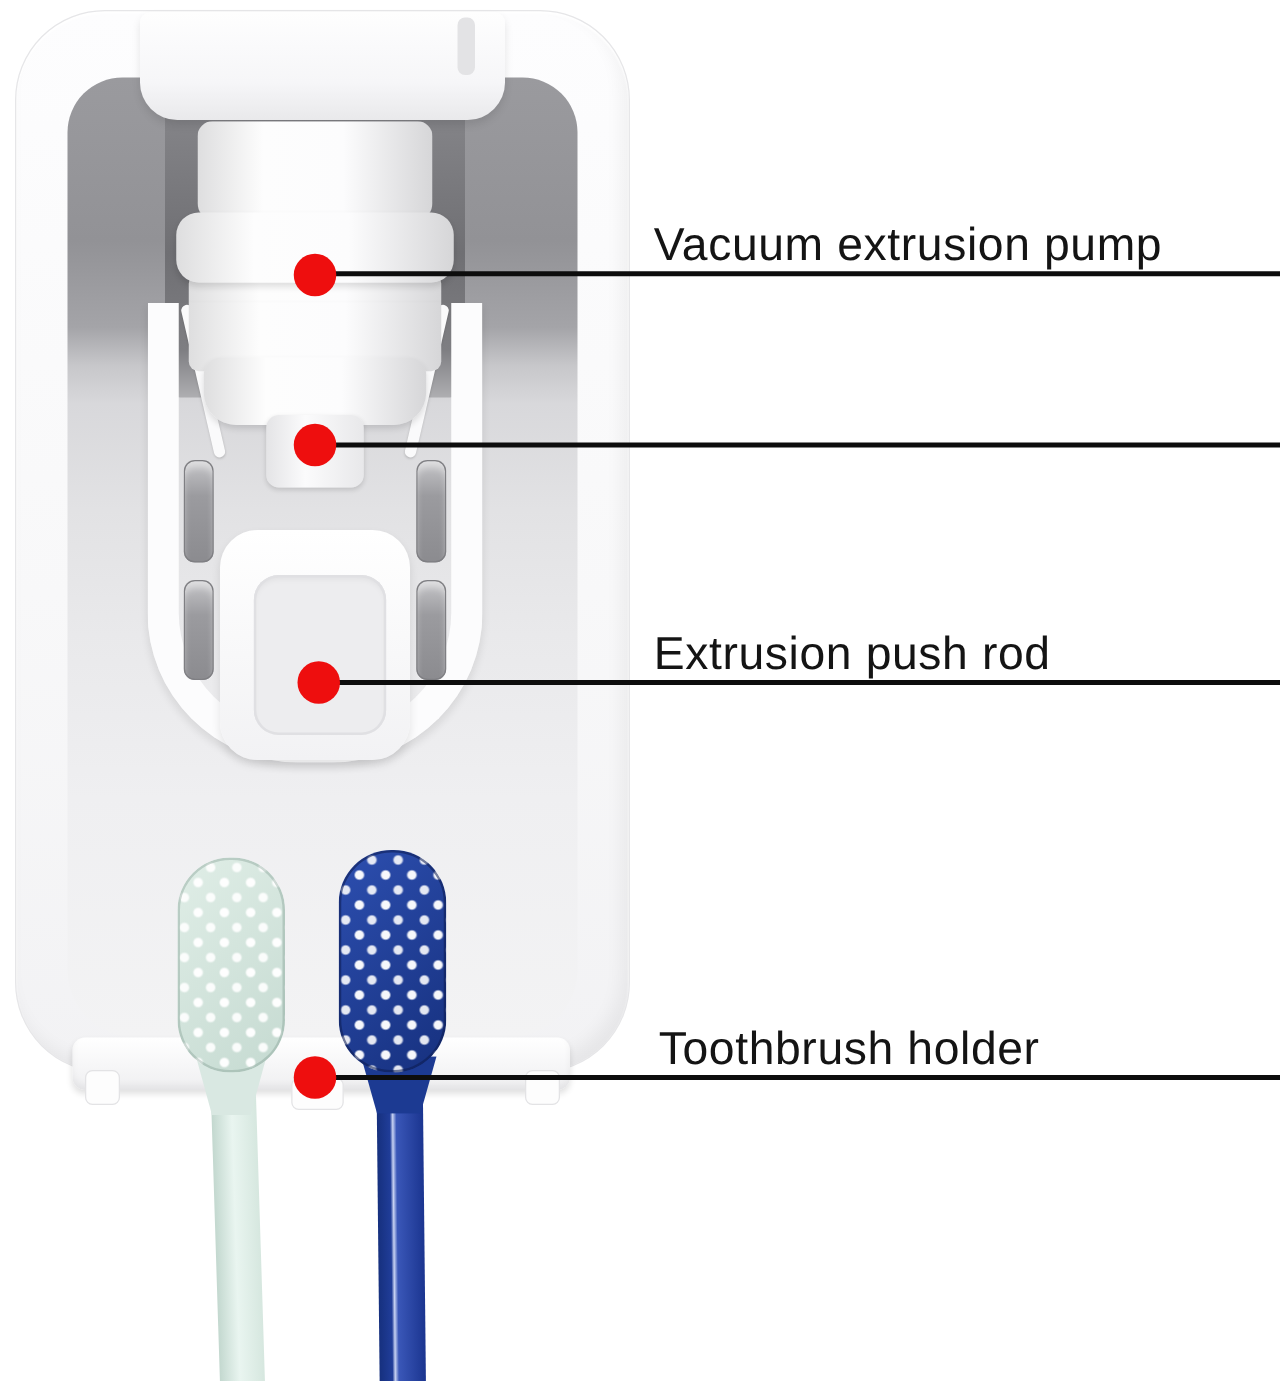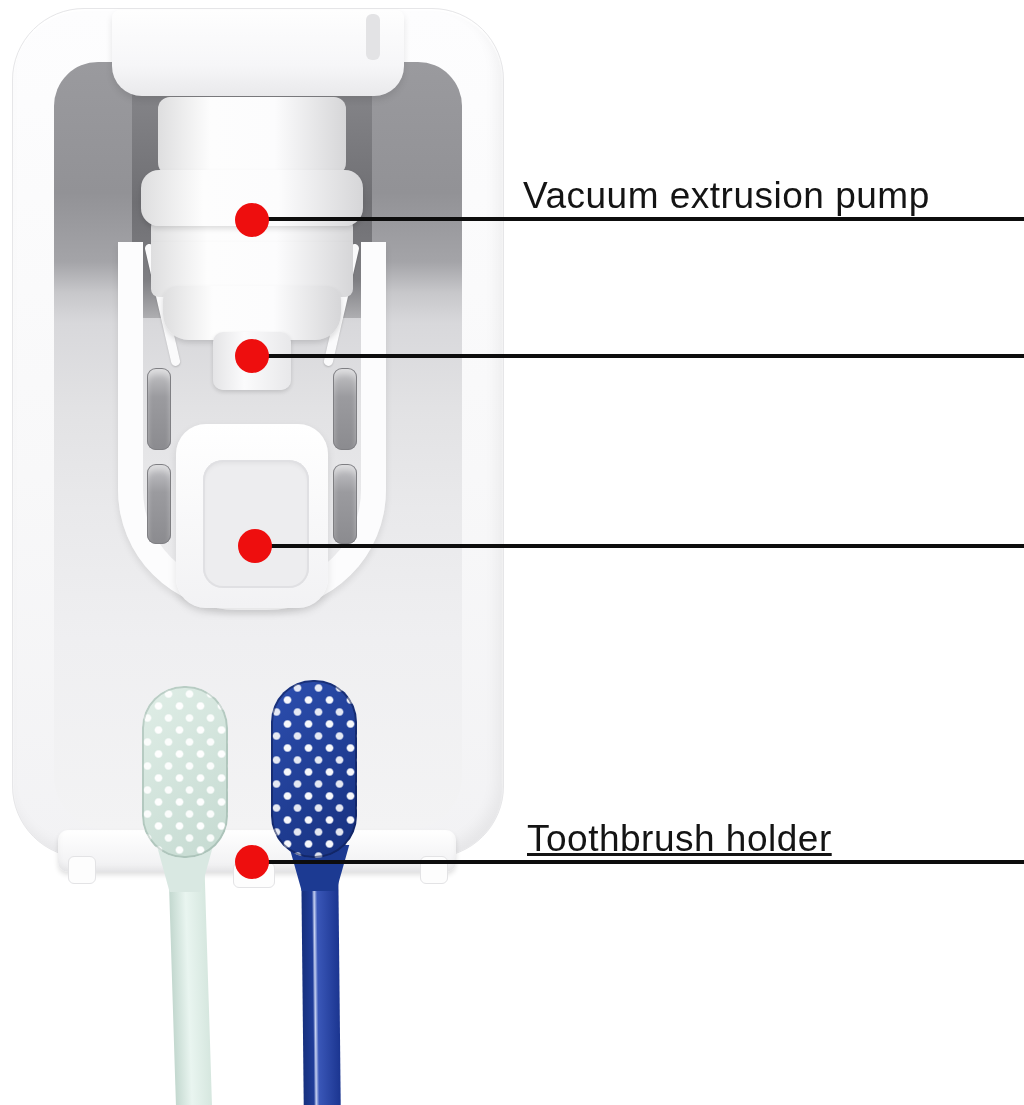--- a/index.html
+++ b/index.html
@@ -141,21 +141,21 @@
   .dot-2{left:235px;top:339px;}
   .dot-3{left:238px;top:529px;}
   .dot-4{left:235px;top:845px;}
   .ann-label{
     z-index:52;color:#141414;font-size:37px;line-height:40px;
     letter-spacing:0.5px;white-space:nowrap;
   }
   .label-1{left:523px;top:176px;}
   .label-2{left:523px;top:313px;}
   .label-3{left:523px;top:503px;}
-  .label-4{left:527px;top:819px;text-decoration:underline;}
+  .label-4{left:527px;top:819px;}
 </style>
 </head>
 <body>
 
 <div class="canvas">
 
   <div class="abs shell"></div>
   <div class="abs interior"></div>
   <div class="abs interior-dark"></div>
   <div class="abs bracket"></div>
@@ -193,15 +193,16 @@
   <div class="abs ann-line line-2"></div>
   <div class="abs ann-line line-3"></div>
   <div class="abs ann-line line-4"></div>
 
   <div class="abs ann-dot dot-1"></div>
   <div class="abs ann-dot dot-2"></div>
   <div class="abs ann-dot dot-3"></div>
   <div class="abs ann-dot dot-4"></div>
 
   <div class="abs ann-label label-1">Vacuum extrusion pump</div>
+  <div class="abs ann-label label-3">Extrusion push rod</div>
   <div class="abs ann-label label-4">Toothbrush holder</div>
 
 </div>
 
 </body></html>

